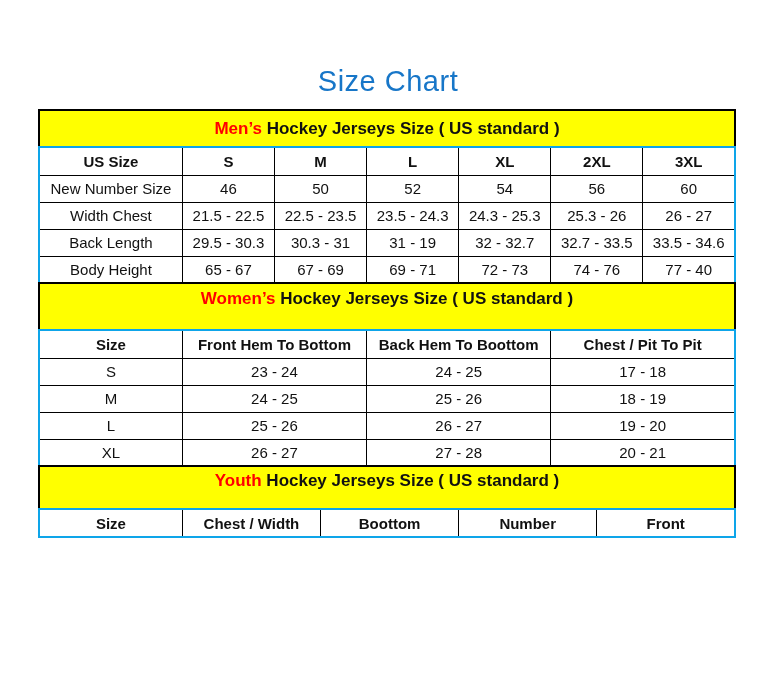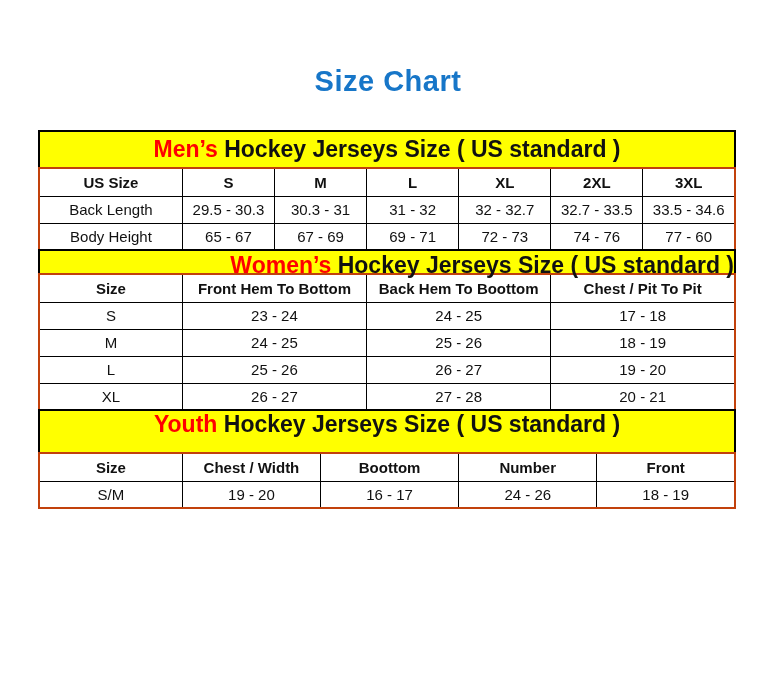--- a/index.html
+++ b/index.html
@@ -5,52 +5,52 @@
   * { margin: 0; padding: 0; box-sizing: border-box; }
   html, body { background: #ffffff; }
   body {
     width: 776px; height: 692px;
     font-family: "Liberation Sans", sans-serif;
     color: #111111;
     overflow: hidden;
   }
   .page-title {
     margin-top: 64px;
-    margin-bottom: 31px;
+    margin-bottom: 10px;
     text-align: center;
     font-size: 29px;
     line-height: 35px;
-    font-weight: bold;
+    font-weight: normal;
     color: #1776c8;
     letter-spacing: 0.5px;
   }
   .sheet {
     width: 698px;
     margin-left: 38px;
   }
   
   .sheet > * + * { margin-top: -2px; }
 
   .banner {
     background: #ffff00;
     border: 2px solid #000000;
     text-align: center;
     font-weight: bold;
-    font-size: 23px;
+    font-size: 17px;
   }
   .banner .hl { color: #ff0000; }
   .banner-mens  { height: 39px; line-height: 35px; }
-  .banner-women { height: 26px; line-height: 29px; text-align: right; }
+  .banner-women { height: 49px; line-height: 29px; }
   .banner-youth { height: 45px; line-height: 27px; }
 
   table.tbl {
     width: 100%;
     border-collapse: collapse;
     table-layout: fixed;
-    border: 2px solid #c2410c;
+    border: 2px solid #0ea5e9;
   }
   table.tbl th, table.tbl td {
     border: 1px solid #000000;
     text-align: center;
     vertical-align: middle;
     font-size: 15px;
     padding: 0 2px;
     overflow: hidden;
     white-space: nowrap;
   }
@@ -101,36 +101,54 @@
           <th>S</th>
           <th>M</th>
           <th>L</th>
           <th>XL</th>
           <th>2XL</th>
           <th>3XL</th>
         </tr>
       </thead>
       <tbody>
         <tr>
+          <td>New Number Size</td>
+          <td>46</td>
+          <td>50</td>
+          <td>52</td>
+          <td>54</td>
+          <td>56</td>
+          <td>60</td>
+        </tr>
+        <tr>
+          <td>Width Chest</td>
+          <td>21.5 - 22.5</td>
+          <td>22.5 - 23.5</td>
+          <td>23.5 - 24.3</td>
+          <td>24.3 - 25.3</td>
+          <td>25.3 - 26</td>
+          <td>26 - 27</td>
+        </tr>
+        <tr>
           <td>Back Length</td>
           <td>29.5 - 30.3</td>
           <td>30.3 - 31</td>
-          <td>31 - 32</td>
+          <td>31 - 19</td>
           <td>32 - 32.7</td>
           <td>32.7 - 33.5</td>
           <td>33.5 - 34.6</td>
         </tr>
         <tr>
           <td>Body Height</td>
           <td>65 - 67</td>
           <td>67 - 69</td>
           <td>69 - 71</td>
           <td>72 - 73</td>
           <td>74 - 76</td>
-          <td>77 - 60</td>
+          <td>77 - 40</td>
         </tr>
       </tbody>
     </table>
 
   <div class="banner banner-women">
     <span class="hl">Women’s</span><span> Hockey Jerseys Size ( US standard )</span>
   </div>
   <table class="tbl tbl-women cols-4">
       <colgroup>
         <col>
@@ -188,23 +206,16 @@
       <thead>
         <tr>
           <th>Size</th>
           <th>Chest / Width</th>
           <th>Boottom</th>
           <th>Number</th>
           <th>Front</th>
         </tr>
       </thead>
       <tbody>
-        <tr>
-          <td class="b">S/M</td>
-          <td>19 - 20</td>
-          <td>16 - 17</td>
-          <td>24 - 26</td>
-          <td>18 - 19</td>
-        </tr>
       </tbody>
     </table>
 
 </div>
 
 </body></html>

